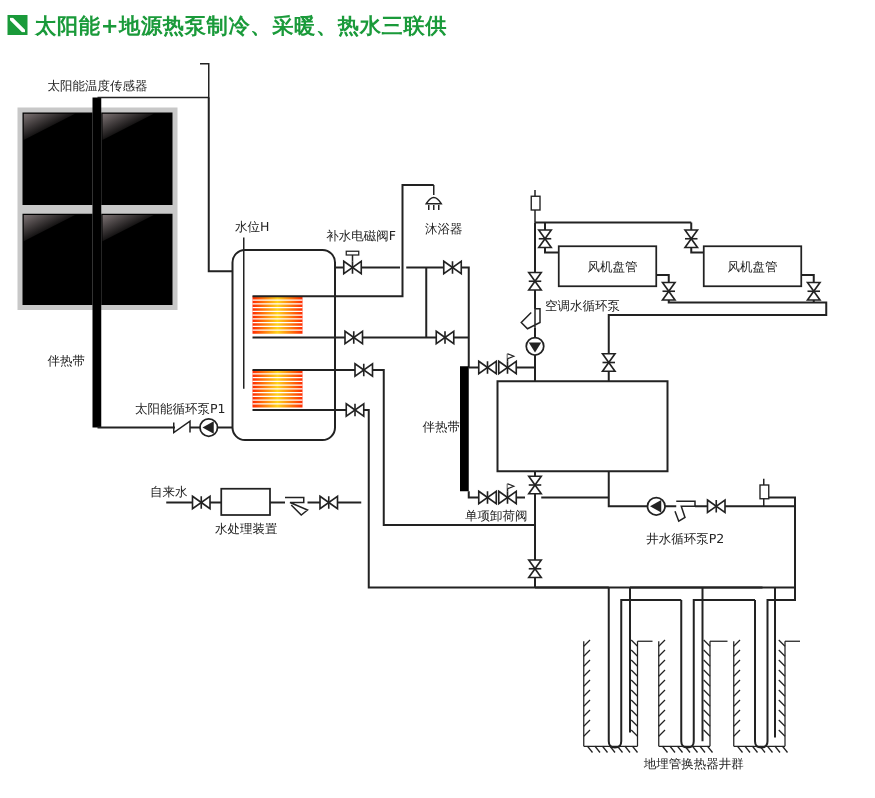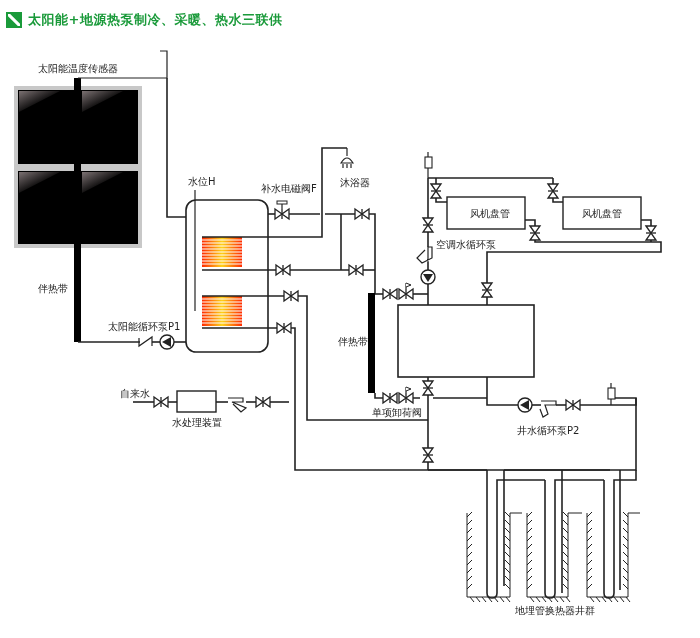--- a/index.html
+++ b/index.html
@@ -1,21 +1,21 @@
 <!DOCTYPE html>
 <html><head>
 <meta charset="utf-8">
 <style>
   html, body { margin:0; padding:0; background:#ffffff; }
   body { width:700px; height:638px; position:relative; overflow:hidden; font-family:"DejaVu Sans", sans-serif; }
   .title-bar { position:absolute; left:6px; top:8px; height:24px; display:flex; align-items:center; }
   .title-icon { width:16px; height:16px; background:#1a9a3a; position:relative; margin-right:6px; }
   .title-icon::after { content:""; position:absolute; left:2px; top:2px; width:12px; height:12px; background:#fff; clip-path:polygon(0 0, 18% 0, 100% 82%, 100% 100%, 82% 100%, 0 18%); }
   .title-icon::before { content:""; position:absolute; left:2px; top:2px; width:12px; height:12px; }
-  .title-text { color:#1a9a3a; font-size:13px; font-weight:bold; letter-spacing:0.5px; }
+  .title-text { color:#1a9a3a; font-size:17px; font-weight:bold; letter-spacing:0.5px; }
   svg#diagram { position:absolute; left:0; top:0; }
   .lbl { font-family:"DejaVu Sans", sans-serif; font-size:10px; fill:#222; }
   .pipe { stroke:#222; stroke-width:1.6; fill:none; }
   .thin { stroke:#222; stroke-width:1.2; fill:none; }
 </style>
 </head>
 <body>
 
 <div class="title-bar">
   <span class="title-icon"></span>

